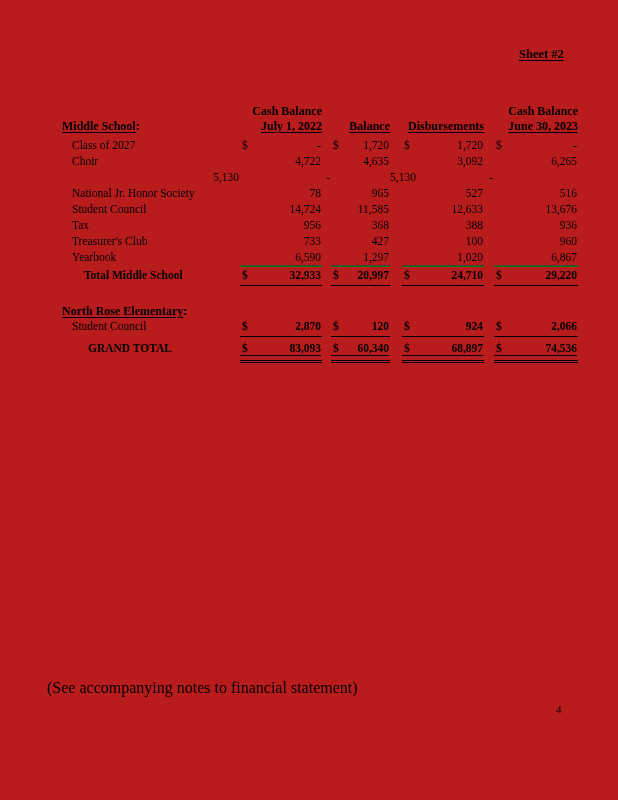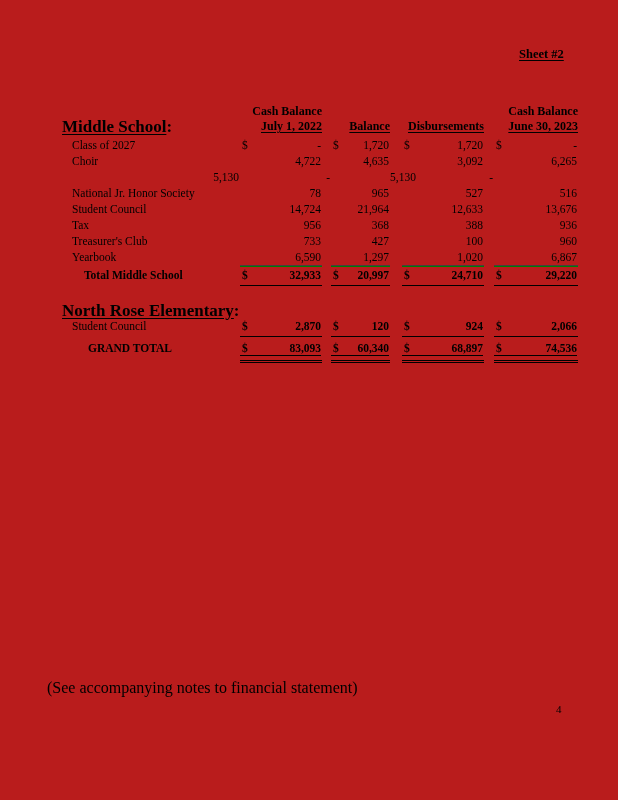--- a/index.html
+++ b/index.html
@@ -15,21 +15,21 @@
   }
   .fintable { position:absolute; left:62px; top:104px; width:516px; font-size:11.5px; }
   .trow {
     display:grid;
     grid-template-columns:178px 82px 9px 59px 12px 82px 10px 84px;
     height:16px; line-height:16px;
   }
   .hrow { height:15px; line-height:15px; }
   .ch { text-align:right; font-weight:bold; font-size:12px; }
   .chu { text-decoration:underline; text-underline-offset:2px; }
-  .sec-head { font-weight:bold; font-size:17px; }
+  .sec-head { font-weight:bold; font-size:12px; }
   .sec-head .u { text-decoration:underline; text-underline-offset:2px; }
   .label { padding-left:10px; }
   .label-total { padding-left:22px; font-weight:bold; }
   .label-grand { padding-left:26px; font-weight:bold; }
   .money { position:relative; text-align:right; padding-right:1px; }
   .money .ds { position:absolute; left:2px; }
   .bb .money { border-bottom:1px solid #404040; }
   .spacer { height:2px; }
   .spacer .gl { border-bottom:1.5px solid var(--rule-green,#008000); }
   .total-row { height:19px; line-height:17px; font-weight:bold; }
@@ -118,21 +118,21 @@
       <div></div>
       <div class="money"><span>527</span></div>
       <div></div>
       <div class="money"><span>516</span></div>
     </div>
 
     <div class="trow">
       <div class="label">Student Council</div>
       <div class="money"><span>14,724</span></div>
       <div></div>
-      <div class="money"><span>21,964</span></div>
+      <div class="money"><span>11,585</span></div>
       <div></div>
       <div class="money"><span>12,633</span></div>
       <div></div>
       <div class="money"><span>13,676</span></div>
     </div>
 
     <div class="trow">
       <div class="label">Tax</div>
       <div class="money"><span>956</span></div>
       <div></div>

